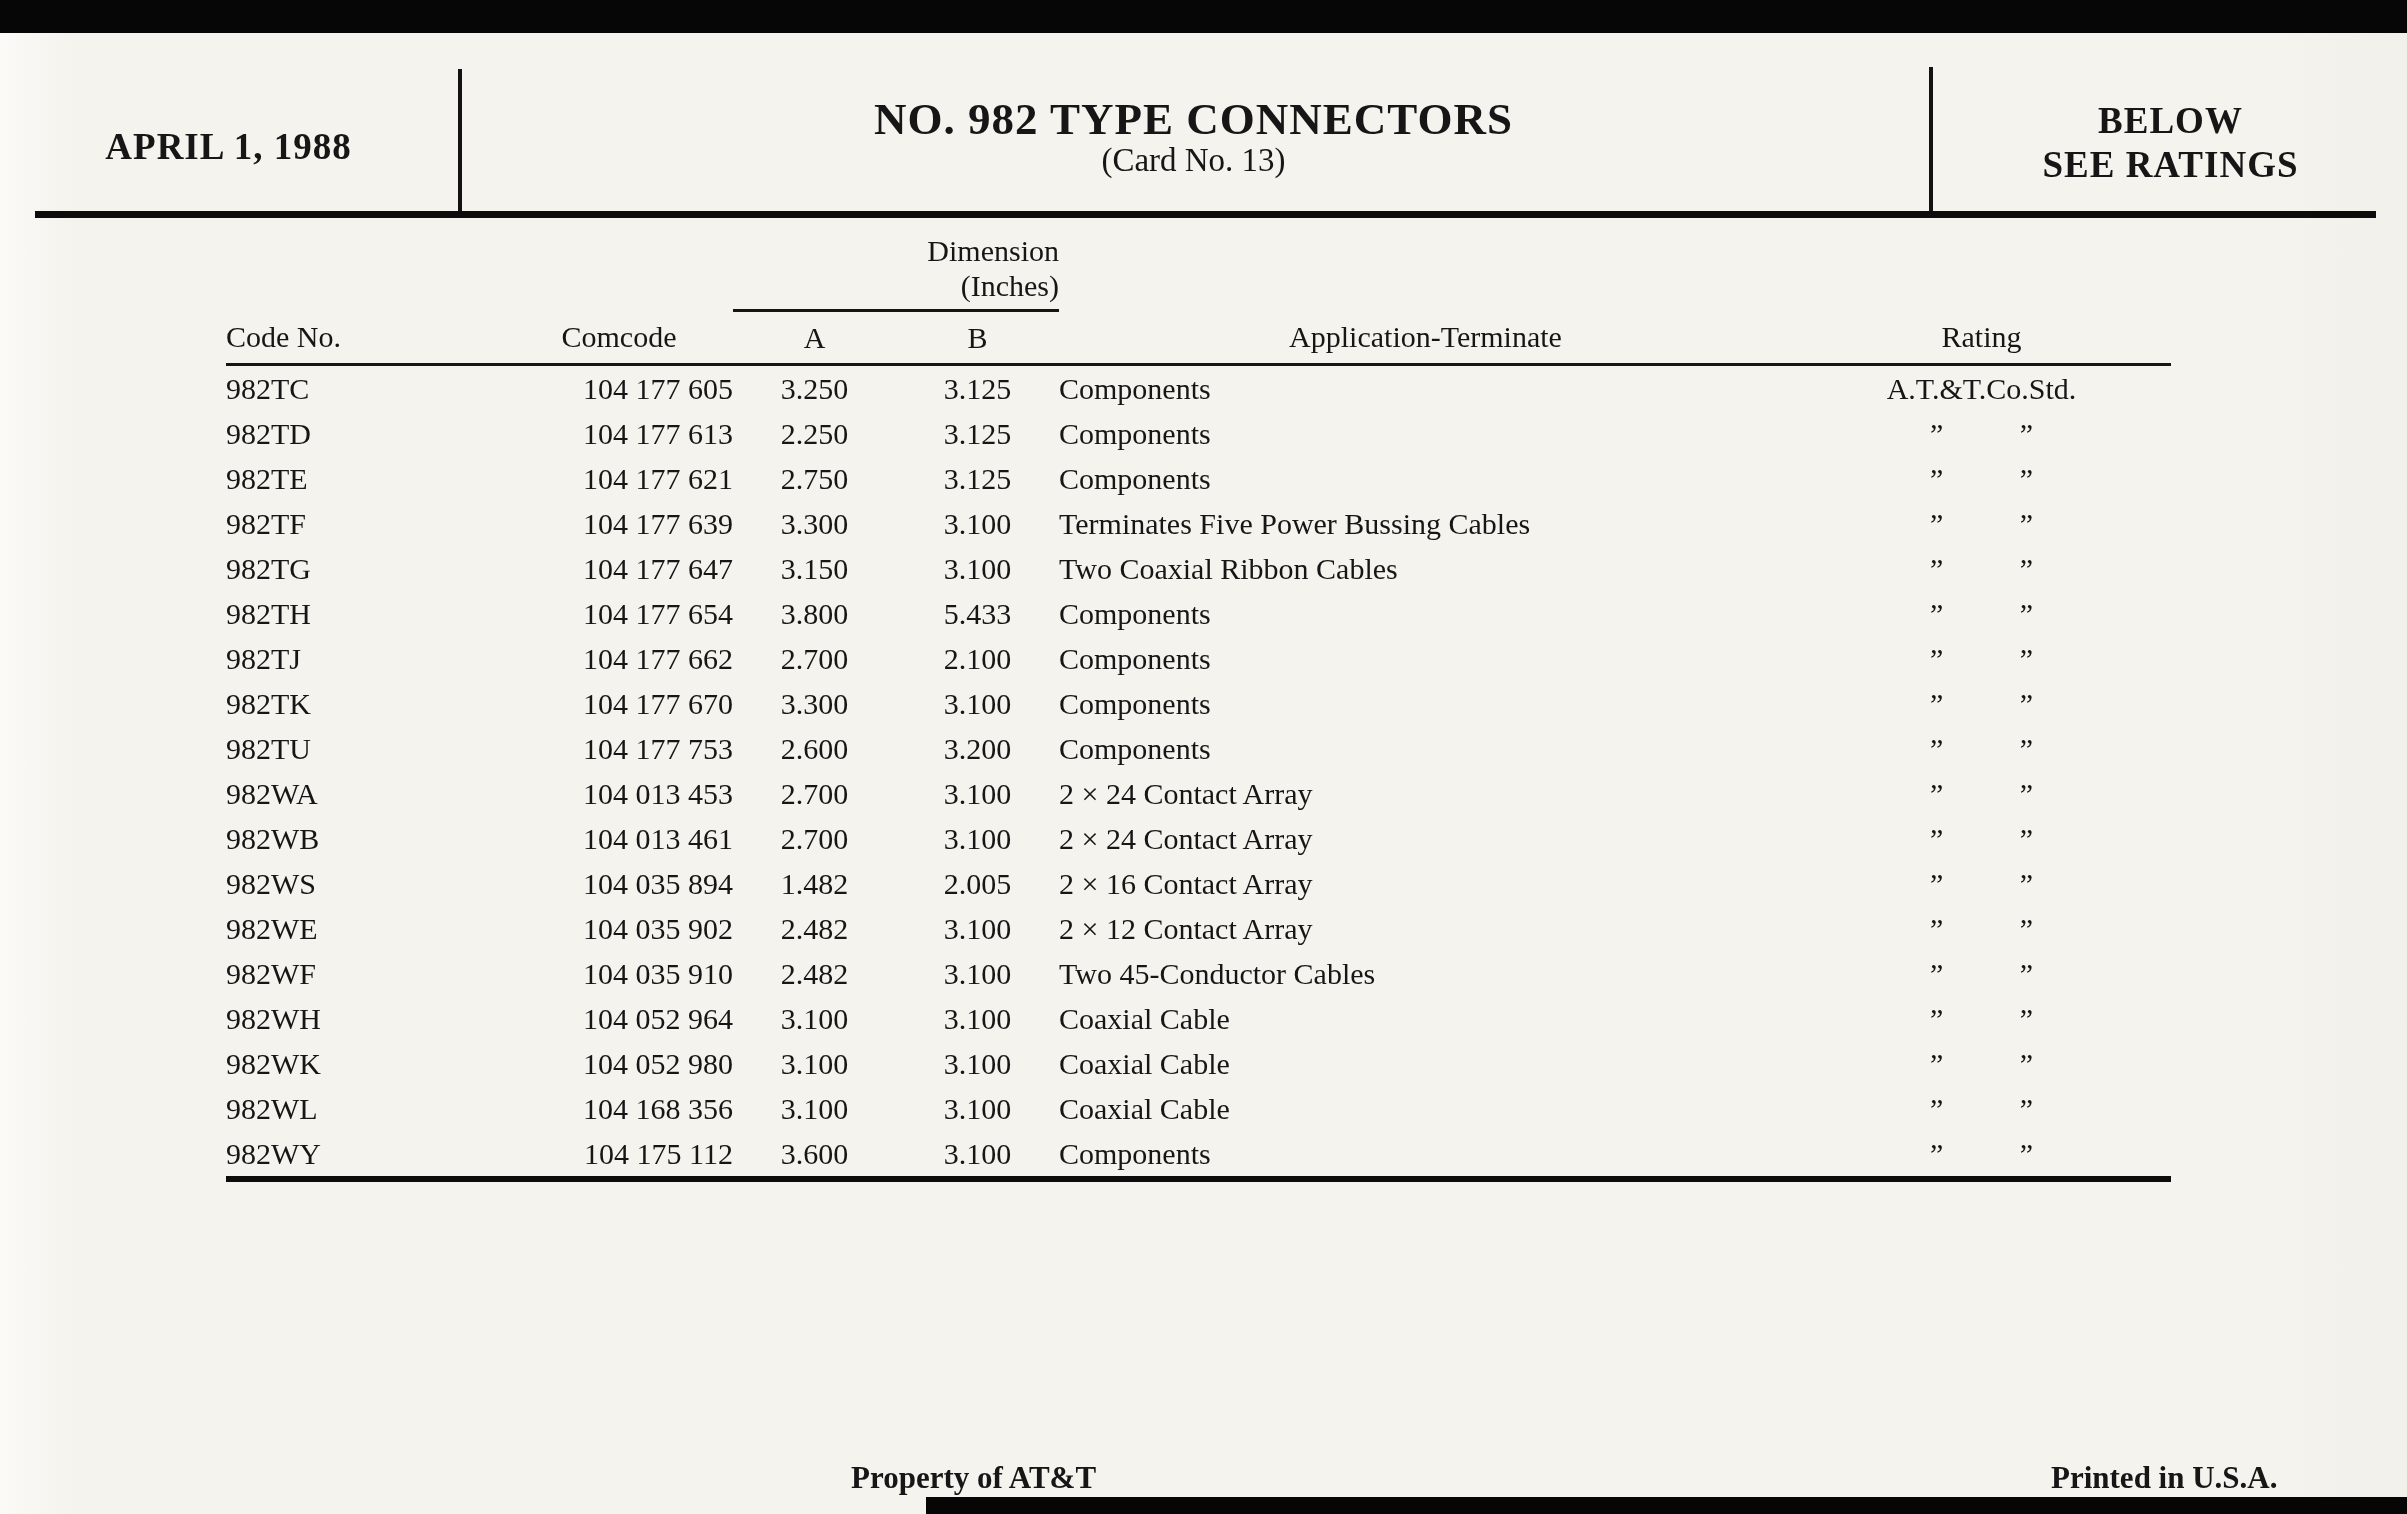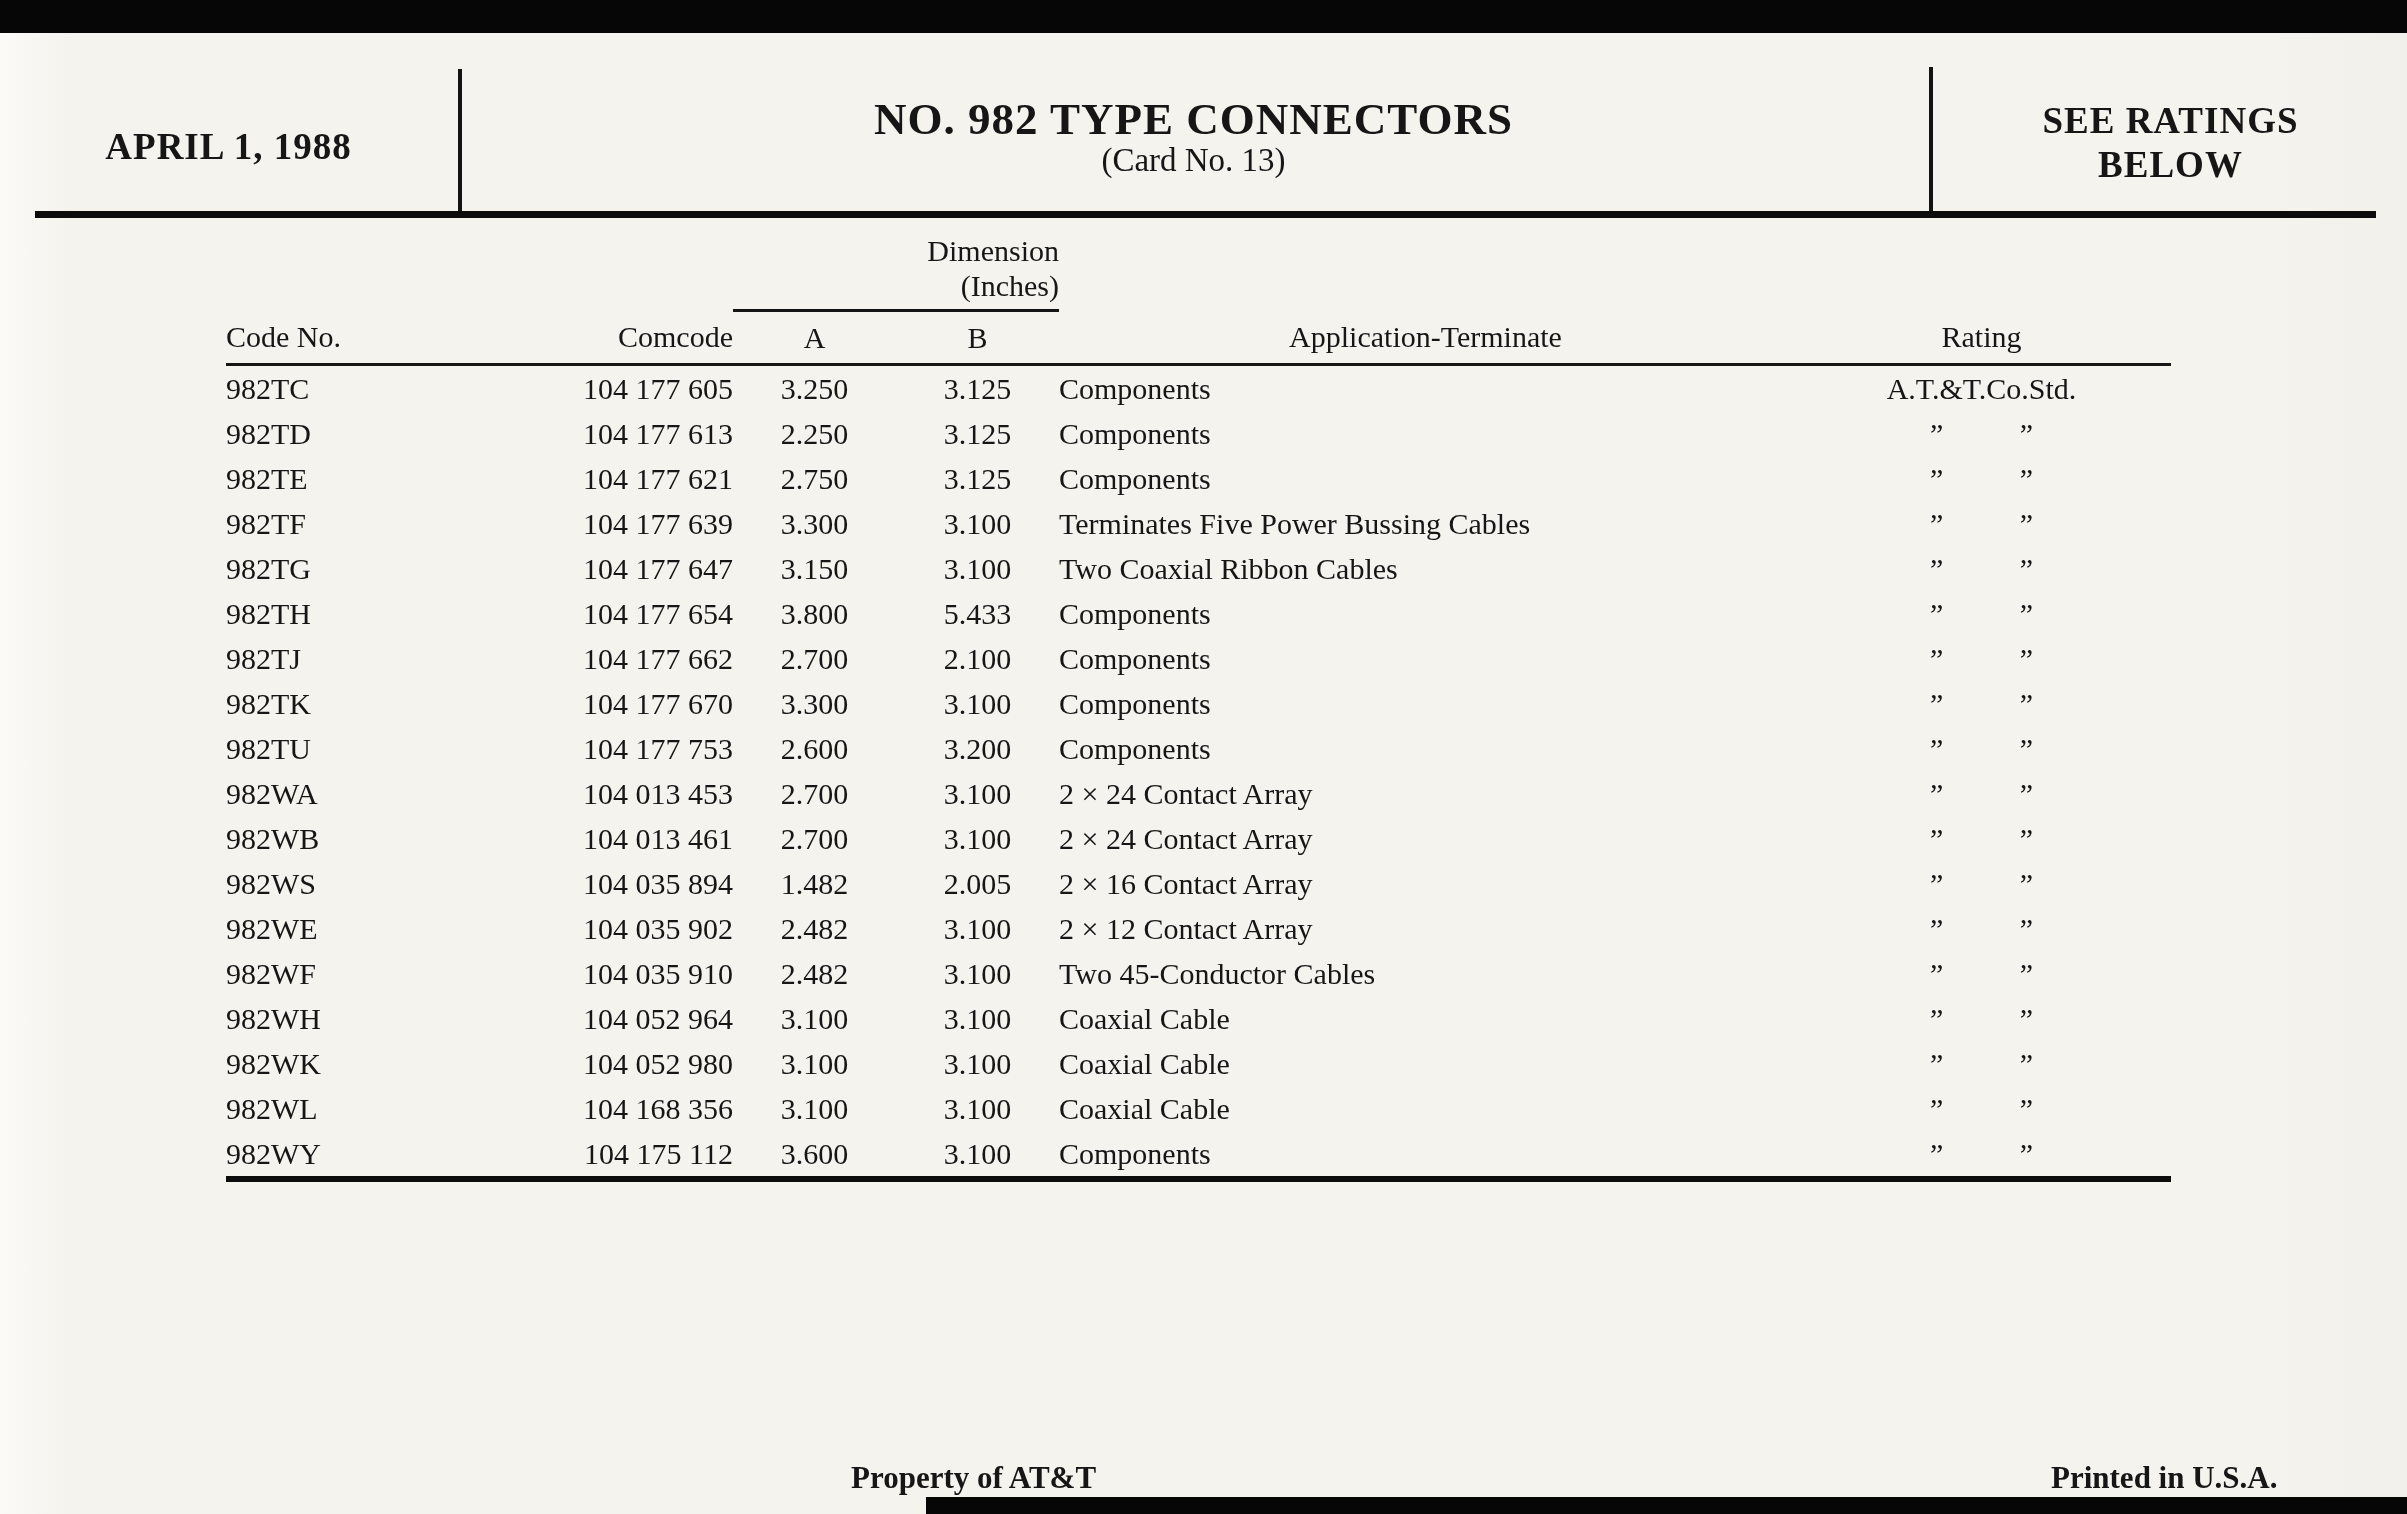--- a/index.html
+++ b/index.html
@@ -37,21 +37,21 @@
     position: absolute; left: 226px; top: 234px; width: 1945px;
     border-collapse: collapse; table-layout: fixed;
     font-size: 30px; color: #161616;
     border-bottom: 6px solid #0c0c0c;
   }
   .data-table td, .data-table th { padding: 0; font-weight: normal; }
   .group-row td { height: 75px; vertical-align: top; }
   .dim-group { text-align: right; line-height: 1.15; border-bottom: 3px solid #141414; padding-top: 2px; }
   .colhead-row th { border-bottom: 3px solid #161616; height: 51px; vertical-align: middle; }
   .th-code { text-align: left; padding-left: 54px; }
-  .th-comcode { text-align: right; padding-left: 18px; margin-left: 24px; }
+  .th-comcode { text-align: center; padding-left: 18px; margin-left: 24px; }
   .th-a, .th-b { text-align: center; }
   .th-application { text-align: center; }
   .th-rating { text-align: center; }
 
   .data-table tbody td { height: 45px; vertical-align: middle; }
   .col-code { text-align: left; padding-left: 54px; }
   .col-comcode { text-align: right; }
   .col-dim-a, .col-dim-b { text-align: center; }
   .col-application { text-align: left; padding-left: 50px; }
   .col-rating { text-align: center; word-spacing: 69px; }
@@ -69,22 +69,22 @@
   <div class="bar-bottom"></div>
 
   <div class="header-date">APRIL 1, 1988</div>
   <div class="vdiv vdiv-left"></div>
   <div class="title-block">
     <div class="title">NO. 982 TYPE CONNECTORS</div>
     <div class="subtitle">(Card No. 13)</div>
   </div>
   <div class="vdiv vdiv-right"></div>
   <div class="ratings-note">
+    <div>BELOW</div>
     <div>SEE RATINGS</div>
-    <div>BELOW</div>
   </div>
   <div class="hrule-header"></div>
 
   <table class="data-table">
     <colgroup>
       <col style="width:279px">
       <col style="width:228px">
       <col style="width:163px">
       <col style="width:163px">
       <col style="width:733px">

